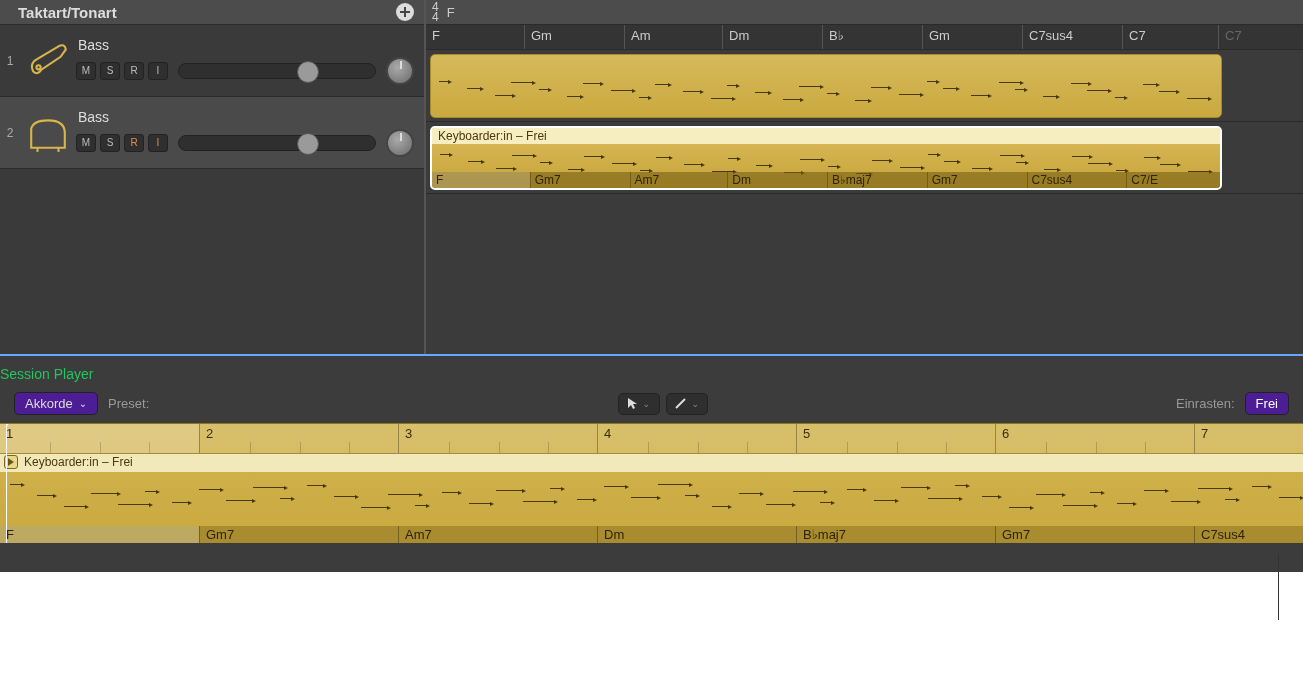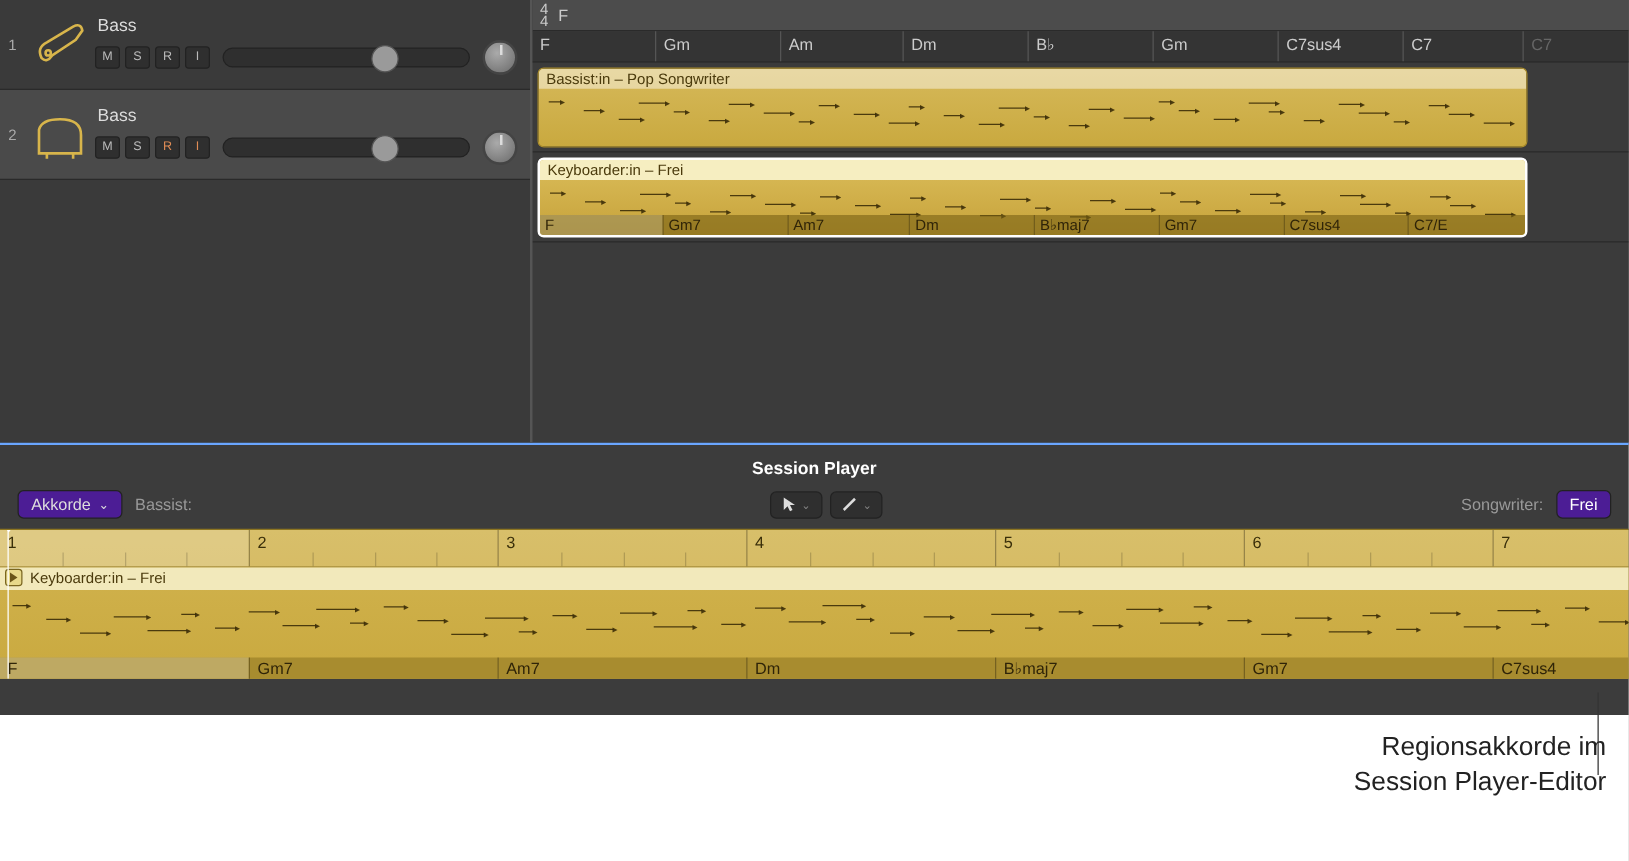--- a/index.html
+++ b/index.html
@@ -201,24 +201,24 @@
   .region-chord-cell:first-child { border-left:none; background: rgba(255,255,255,0.2); }
 
   
   .editor {
     background: #3c3c3c;
     height: 216px;
     display: flex;
     flex-direction: column;
   }
   .editor-title {
-    text-align: center;
+    text-align: left;
     font-size: 14px;
-    font-weight: 700;
-    color: #ffffff;
+    font-weight: 400;
+    color: #22c55e;
     padding: 10px 0 6px;
   }
   .editor-toolbar {
     display: flex;
     align-items: center;
     gap: 10px;
     padding: 4px 14px 8px 14px;
   }
   .dropdown {
     background: #4c1d95;
@@ -341,20 +341,24 @@
   }
 </style>
 </head>
 <body>
 
 <div class="app">
 
   <div class="arrange">
 
     <div class="left-pane">
+      <div class="header-row">
+        <span>Taktart/Tonart</span>
+        <span class="plus-icon"></span>
+      </div>
 
       <div id="track-rows">
           <div class="track-row">
             <div class="track-num">1</div>
             <div class="track-icon">
               <svg viewBox="0 0 40 40">
                 <g fill="none" stroke="#d8b54b" stroke-width="2">
                   <path d="M6 30 Q2 22 10 18 L30 6 Q36 3 37 9 L32 16 L14 28 Q10 34 6 30 Z"></path>
                   <circle cx="11" cy="26" r="2"></circle>
                 </g>
@@ -417,21 +421,20 @@
           <div class="chord-box" style="width: 100px;">Dm</div>
           <div class="chord-box" style="width: 100px;">B♭</div>
           <div class="chord-box" style="width: 100px;">Gm</div>
           <div class="chord-box" style="width: 100px;">C7sus4</div>
           <div class="chord-box" style="width: 96px;">C7</div>
           <div class="chord-box dim" style="width: 80px;">C7</div>
         </div>
       <div id="region-lanes">
           <div class="region-lane">
             <div class="region" style="width: 792px;">
-              <div class="region-header">Bassist:in – Pop Songwriter</div>
               <div class="region-midi">
                 <div class="note" style="left:8px;top:8px;width:10px;"></div>
                 <div class="note" style="left:36px;top:15px;width:14px;"></div>
                 <div class="note" style="left:64px;top:22px;width:18px;"></div>
                 <div class="note" style="left:80px;top:9px;width:22px;"></div>
                 <div class="note" style="left:108px;top:16px;width:10px;"></div>
                 <div class="note" style="left:136px;top:23px;width:14px;"></div>
                 <div class="note" style="left:152px;top:10px;width:18px;"></div>
                 <div class="note" style="left:180px;top:17px;width:22px;"></div>
                 <div class="note" style="left:208px;top:24px;width:10px;"></div>
@@ -514,38 +517,38 @@
     </div>
   </div>
 
   <div class="editor" style="position:relative;">
     <div class="editor-title">Session Player</div>
     <div class="editor-toolbar">
       <div class="dropdown">
         <span>Akkorde</span>
         <span style="font-size:10px;">⌄</span>
       </div>
-      <span class="snap-label">Bassist:</span>
+      <span class="snap-label">Preset:</span>
       <div class="spacer"></div>
       <div class="tool-group">
         <div class="toolbtn">
           <svg width="11" height="13" viewBox="0 0 11 13">
               <path d="M1 1 L1 11 L4 8 L6 12 L8 11 L6 7 L10 7 Z" fill="#ddd"></path>
             </svg>
           <span style="font-size:9px;color:#888;">⌄</span>
         </div>
         <div class="toolbtn">
           <svg width="13" height="13" viewBox="0 0 13 13">
               <path d="M2 11 L11 2" stroke="#ddd" stroke-width="2"></path>
             </svg>
           <span style="font-size:9px;color:#888;">⌄</span>
         </div>
       </div>
       <div class="spacer"></div>
-      <span class="snap-label">Songwriter:</span>
+      <span class="snap-label">Einrasten:</span>
       <div class="dropdown">
         <span style="color:#fff;font-weight:500;">Frei</span>
       </div>
     </div>
 
     <div class="editor-timeline">
       <div style="position:absolute;left:6px;top:-2px;bottom:0;width:0;border-left:1px solid #fff;z-index:3;">
         <div style="position:absolute;left:-5px;top:-3px;width:0;height:0;border-left:5px solid transparent;border-right:5px solid transparent;border-top:7px solid #fff;"></div>
       </div>
       <div class="ed-ruler" id="ed-ruler">
@@ -618,19 +621,15 @@
           <div class="ed-chord-cell" style="width: 199px;">Dm</div>
           <div class="ed-chord-cell" style="width: 199px;">B♭maj7</div>
           <div class="ed-chord-cell" style="width: 199px;">Gm7</div>
           <div class="ed-chord-cell" style="width: 109px;">C7sus4</div>
         </div>
     </div>
   </div>
 
   <div style="position:relative;height:117px;background:#fff;">
     <div class="callout-line" style="left:1278px;top:-18px;height:66px;"></div>
-    <div class="caption">
-      <div>Regionsakkorde im</div>
-      <div>Session Player-Editor</div>
-    </div>
   </div>
 
 </div>
 
 </body></html>

